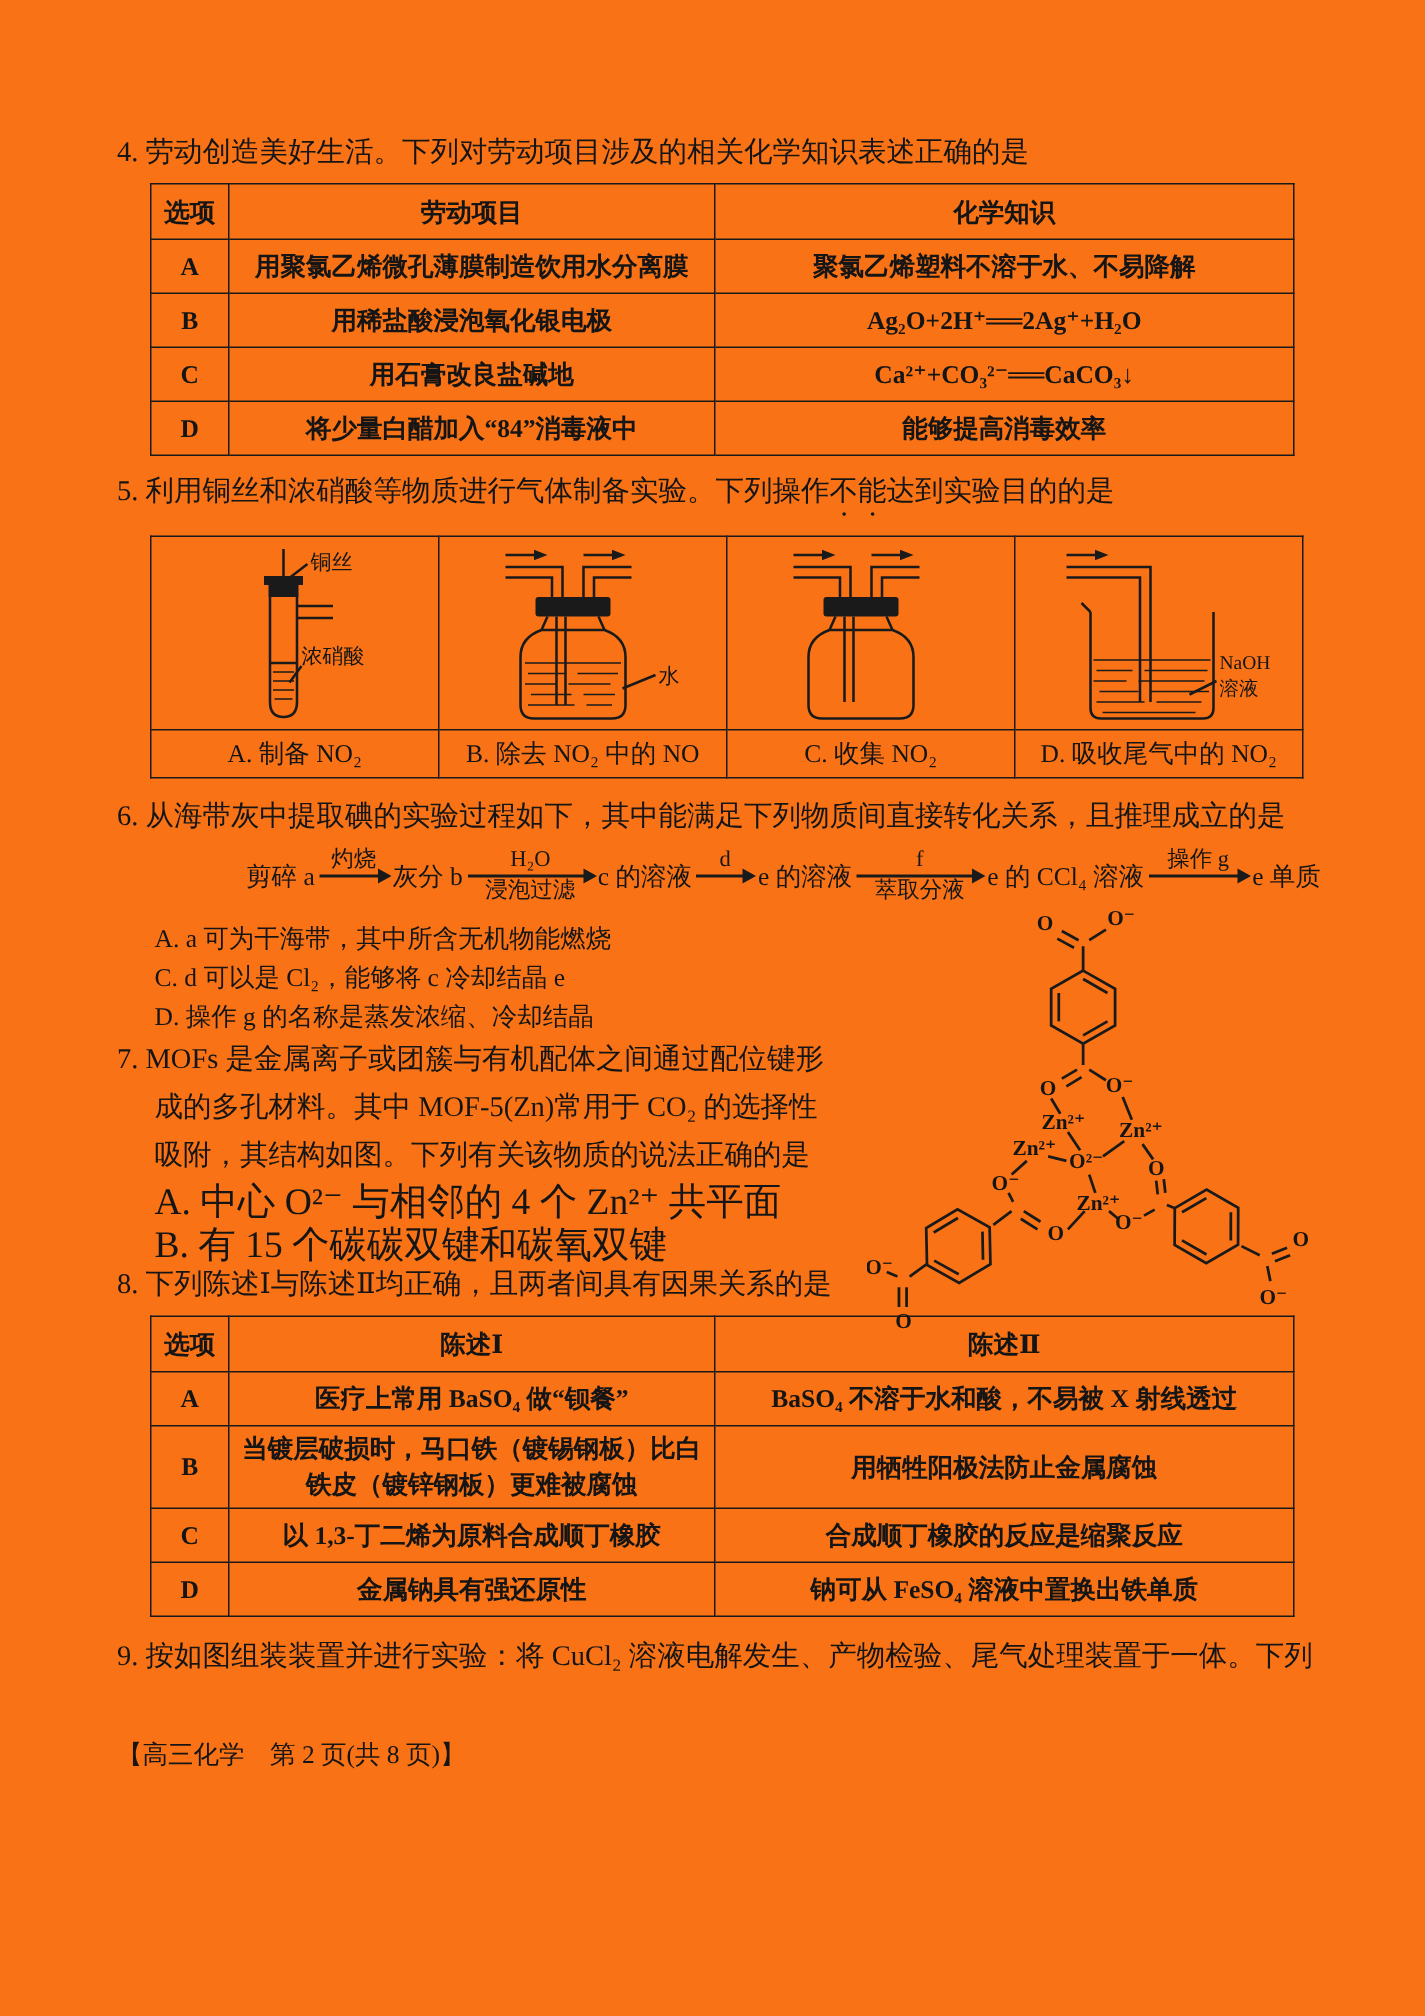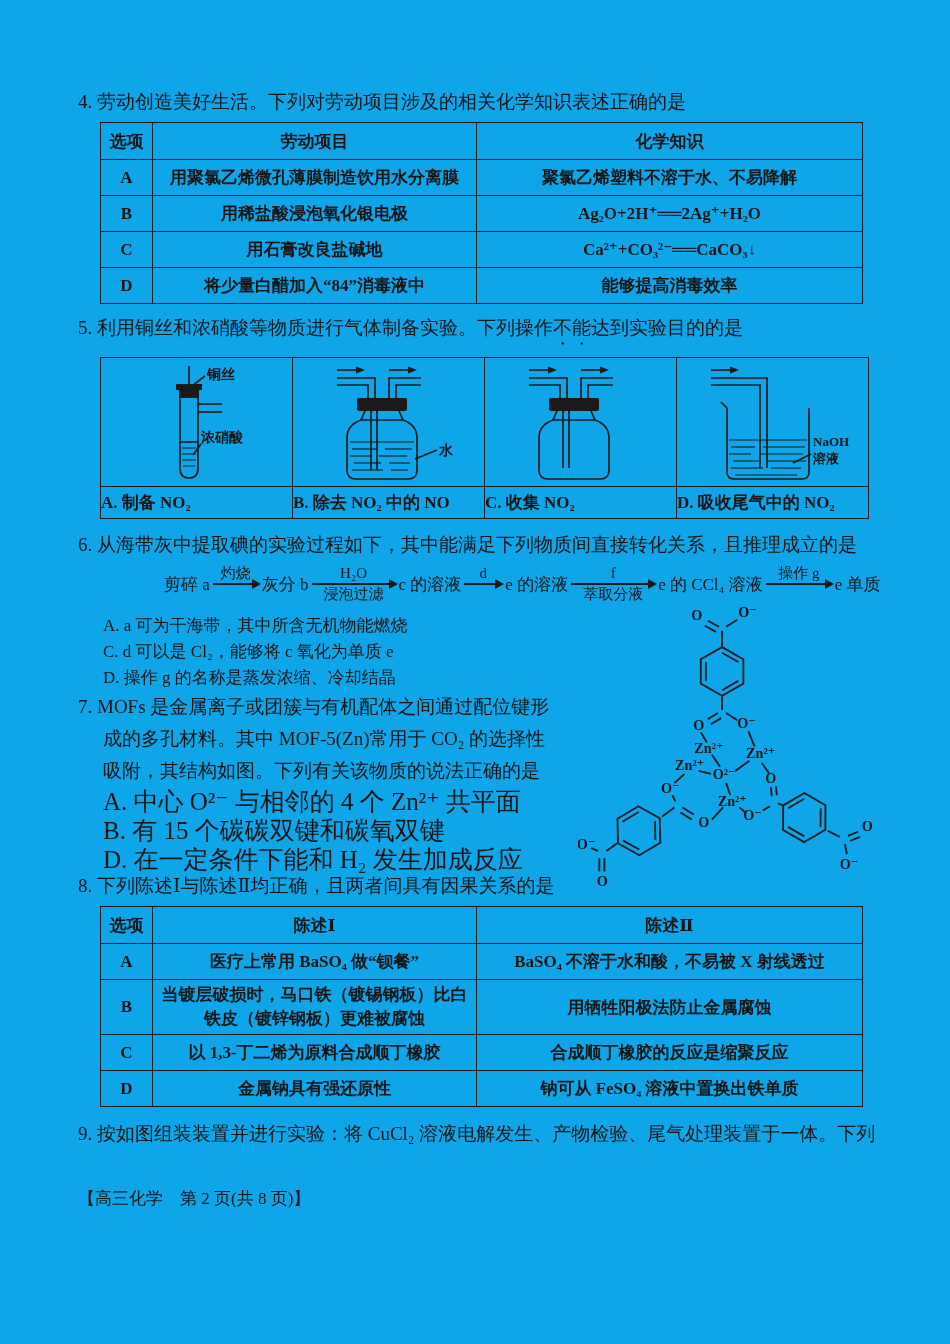--- a/index.html
+++ b/index.html
@@ -1,32 +1,32 @@
 <!DOCTYPE html>
 <html><head>
 <meta charset="utf-8">
 <style>
   html,body{margin:0;padding:0;background:#e8e8e8;}
-  .page{position:relative;width:950px;height:1344px;margin:0 auto;background:#0ea5e9;
+  .page{position:relative;width:950px;height:1344px;margin:0 auto;background:#f97316;
         color:#151515;font-family:"Liberation Serif","DejaVu Serif",serif;
         padding:90px 60px 15px 78px;box-sizing:border-box;overflow:hidden;}
   .qtitle{font-size:19px;line-height:24px;white-space:nowrap;}
   .hang{padding-left:25px;}
   .emph{-webkit-text-emphasis:filled dot;-webkit-text-emphasis-position:under right;
         text-emphasis:filled dot;text-emphasis-position:under right;}
   
   table.xt{border-collapse:collapse;margin:8px 0 12px 22px;table-layout:fixed;}
   table.xt th,table.xt td{border:1.6px solid #1a1a1a;font-size:17px;text-align:center;
         padding:3px 6px;font-weight:bold;}
   table.xt th{height:30px;}
   table.xt td{height:29px;}
   td.tl{text-align:left;padding-left:12px;line-height:24px;}
   
   table.dt{border-collapse:collapse;margin:8px 0 14px 22px;table-layout:fixed;}
-  table.dt td{border:1.6px solid #1a1a1a;text-align:left;padding:0;font-weight:bold;}
+  table.dt td{border:1.6px solid #1a1a1a;text-align:center;padding:0;}
   table.dt td.cap{font-size:17px;height:31px;}
   table.dt td.fig{height:128px;vertical-align:middle;}
   svg{display:block;}
   svg text{font-family:"Liberation Serif","DejaVu Serif",serif;fill:#151515;stroke:none;}
   
   .flow{display:flex;align-items:center;margin:8px 0 10px 86px;font-size:17px;}
   .fnode{white-space:nowrap;}
   .farrow{display:inline-flex;flex-direction:column;align-items:center;margin:0 3px;}
   .farrow .lab{height:17px;font-size:15px;line-height:16px;white-space:nowrap;}
   .farrow .shaft{position:relative;height:2px;background:#1a1a1a;margin:1px 0;}
@@ -238,31 +238,30 @@
         </span>
       <span class="fnode">e 的 CCl₄ 溶液</span>
       <span class="farrow">
           <span class="lab">操作 g</span>
           <span class="shaft" style="width:66px"></span>
           <span class="lab"></span>
         </span>
       <span class="fnode">e 单质</span>
     </div>
     <div class="optline">A. a 可为干海带，其中所含无机物能燃烧</div>
-    <div class="optline">C. d 可以是 Cl₂，能够将 c 氧化为单质 e</div>
+    <div class="optline">C. d 可以是 Cl₂，能够将 c 冷却结晶 e</div>
     <div class="optline">D. 操作 g 的名称是蒸发浓缩、冷却结晶</div>
   </section>
 
   <section>
     <div class="q7line">7. MOFs 是金属离子或团簇与有机配体之间通过配位键形</div>
     <div class="q7line hang">成的多孔材料。其中 MOF-5(Zn)常用于 CO₂ 的选择性</div>
     <div class="q7line hang">吸附，其结构如图。下列有关该物质的说法正确的是</div>
     <div class="q7opt">A. 中心 O²⁻ 与相邻的 4 个 Zn²⁺ 共平面</div>
     <div class="q7opt">B. 有 15 个碳碳双键和碳氧双键</div>
-    <div class="q7opt">D. 在一定条件下能和 H₂ 发生加成反应</div>
   </section>
 
   <div class="mof">
     <svg width="345" height="305" viewBox="0 0 340 300">
       <g stroke="#1a1a1a" stroke-width="1.8" fill="none">
 
         <g transform="translate(142,78)">
           <polygon points="0,-24 21,-12 21,12 0,24 -21,12 -21,-12"></polygon>
           <line x1="0" y1="-18.5" x2="16" y2="-9.3"></line>
             <line x1="16" y1="9.3" x2="0" y2="18.5"></line>

